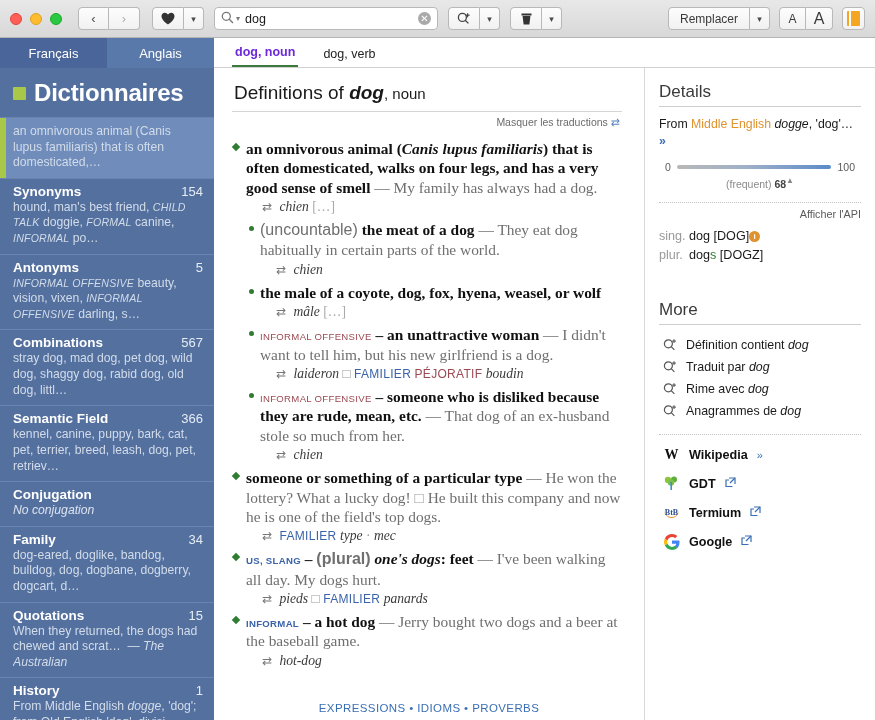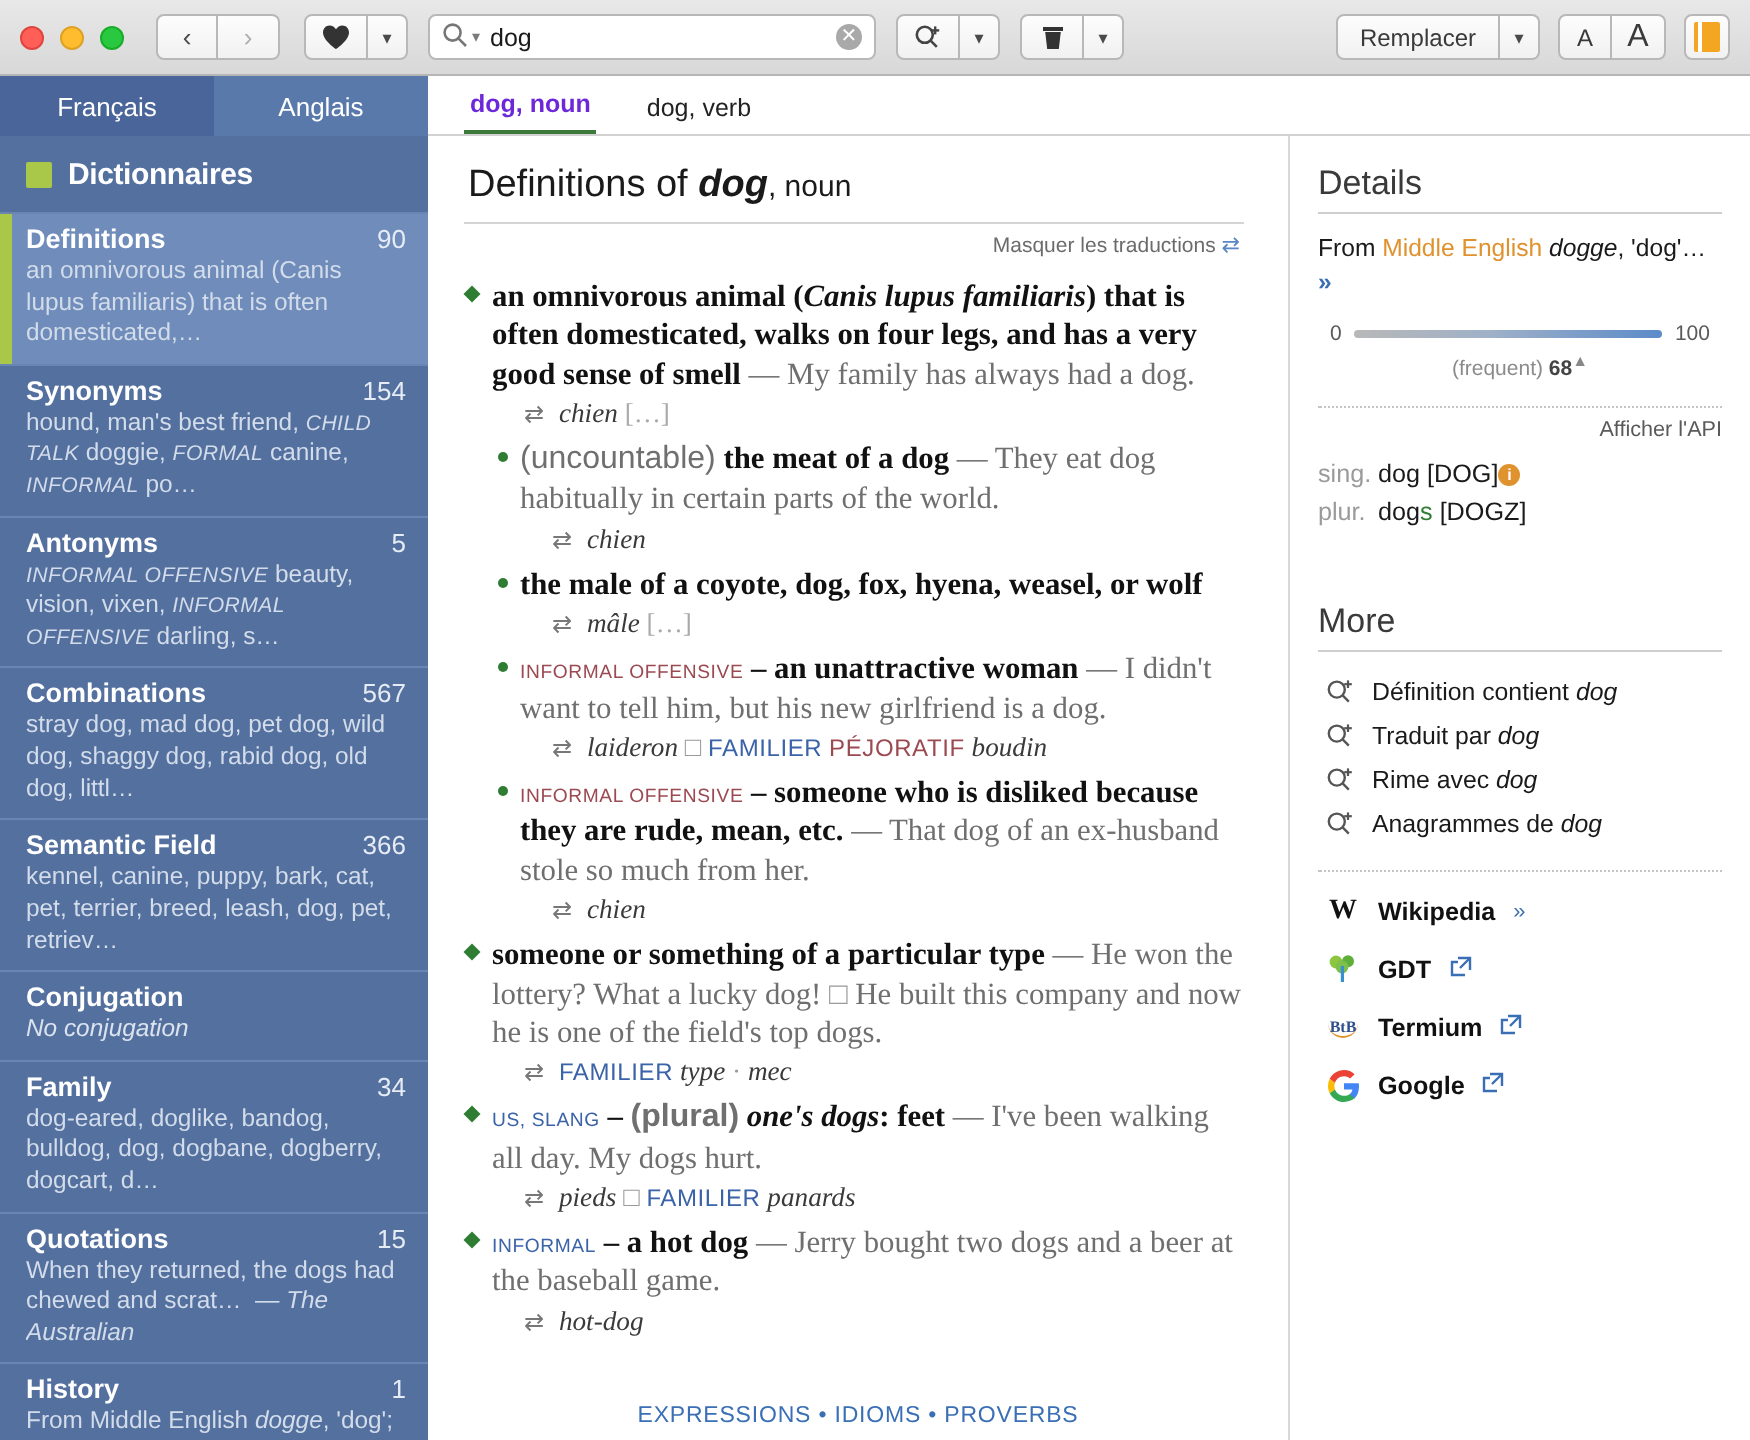--- a/index.html
+++ b/index.html
@@ -101,21 +101,21 @@
   .body { display: flex; height: 652px; }
 
   
   .sidebar {
     width: 214px; background: #54709f; color: #fff;
     overflow: hidden; position: relative; flex: 0 0 214px;
   }
   .sb-title {
     display: flex; align-items: center; gap: 8px;
     padding: 11px 0 10px 13px;
-    font-size: 15px; font-weight: bold; letter-spacing: -0.2px;
+    font-size: 24px; font-weight: bold; letter-spacing: -0.2px;
   }
   .sb-sq { width: 13px; height: 13px; background: #a9c84a; border-radius: 1px; display:inline-block; }
   .sb-item {
     position: relative; padding: 5px 11px 7px 13px;
     border-top: 1px solid #6a85b0;
   }
   .sb-item.sel { background: #6f8cba; }
   .sb-item.sel:before {
     content:''; position: absolute; left: 0; top: 0; bottom: 0; width: 6px; background: #a9c84a;
   }
@@ -156,21 +156,21 @@
               transform: rotate(45deg); }
   .bullet-r { position:absolute; left: 17px; top: 6px; width: 5px; height: 5px; background:#2f7d32; border-radius:50%; }
   .dtext { font-size: 15.4px; line-height: 1.26; color: #111; }
   .dtext .def { font-weight: bold; }
   .dtext .ital { font-style: italic; }
   .dtext .ex { color: #6f6f6f; font-weight: normal; }
   .dtext .label {
     font-family: "Liberation Sans", sans-serif; font-size: 9.6px;
     letter-spacing: .3px; color: #9c4a52; text-transform: uppercase;
   }
-  .dtext .label.blue { color: #3b63a8; }
+  .dtext .label.blue { color: #3b63a8; font-weight: bold; }
   .dtext .label.gray { color:#6f6f6f; font-size: 16px; letter-spacing: 0; text-transform: none; }
   .dtext .sep { color: #9a9a9a; }
   .trans {
     font-size: 13.6px; color: #3a3a3a; padding-left: 16px; margin: 2px 0 5px 0;
     font-style: italic;
   }
   li.sense.lvl2 .trans { padding-left: 16px; }
   .trans .arw { color: #777; font-style: normal; font-size: 12px; margin-right: 4px; }
   .trans .ell { color: #a9a9a9; font-style: normal; }
   .trans .tl {
@@ -332,24 +332,20 @@
 
   <div class="body">
 
     <div class="sidebar">
       <div class="sb-title">
         <span class="sb-sq"></span>
         <span>Dictionnaires</span>
       </div>
       <div id="sidebar-items">
           <div class="sb-item sel">
-            <div class="sb-row">
-              <span class="sb-name">Definitions</span>
-              <span class="sb-count">90</span>
-            </div>
             <div class="sb-desc">an omnivorous animal (Canis lupus familiaris) that is often domesticated,…</div>
           </div>
           <div class="sb-item">
             <div class="sb-row">
               <span class="sb-name">Synonyms</span>
               <span class="sb-count">154</span>
             </div>
             <div class="sb-desc">hound, man's best friend, <span class="sc">CHILD TALK</span> doggie, <span class="sc">FORMAL</span> canine, <span class="sc">INFORMAL</span> po…</div>
           </div>
           <div class="sb-item">

